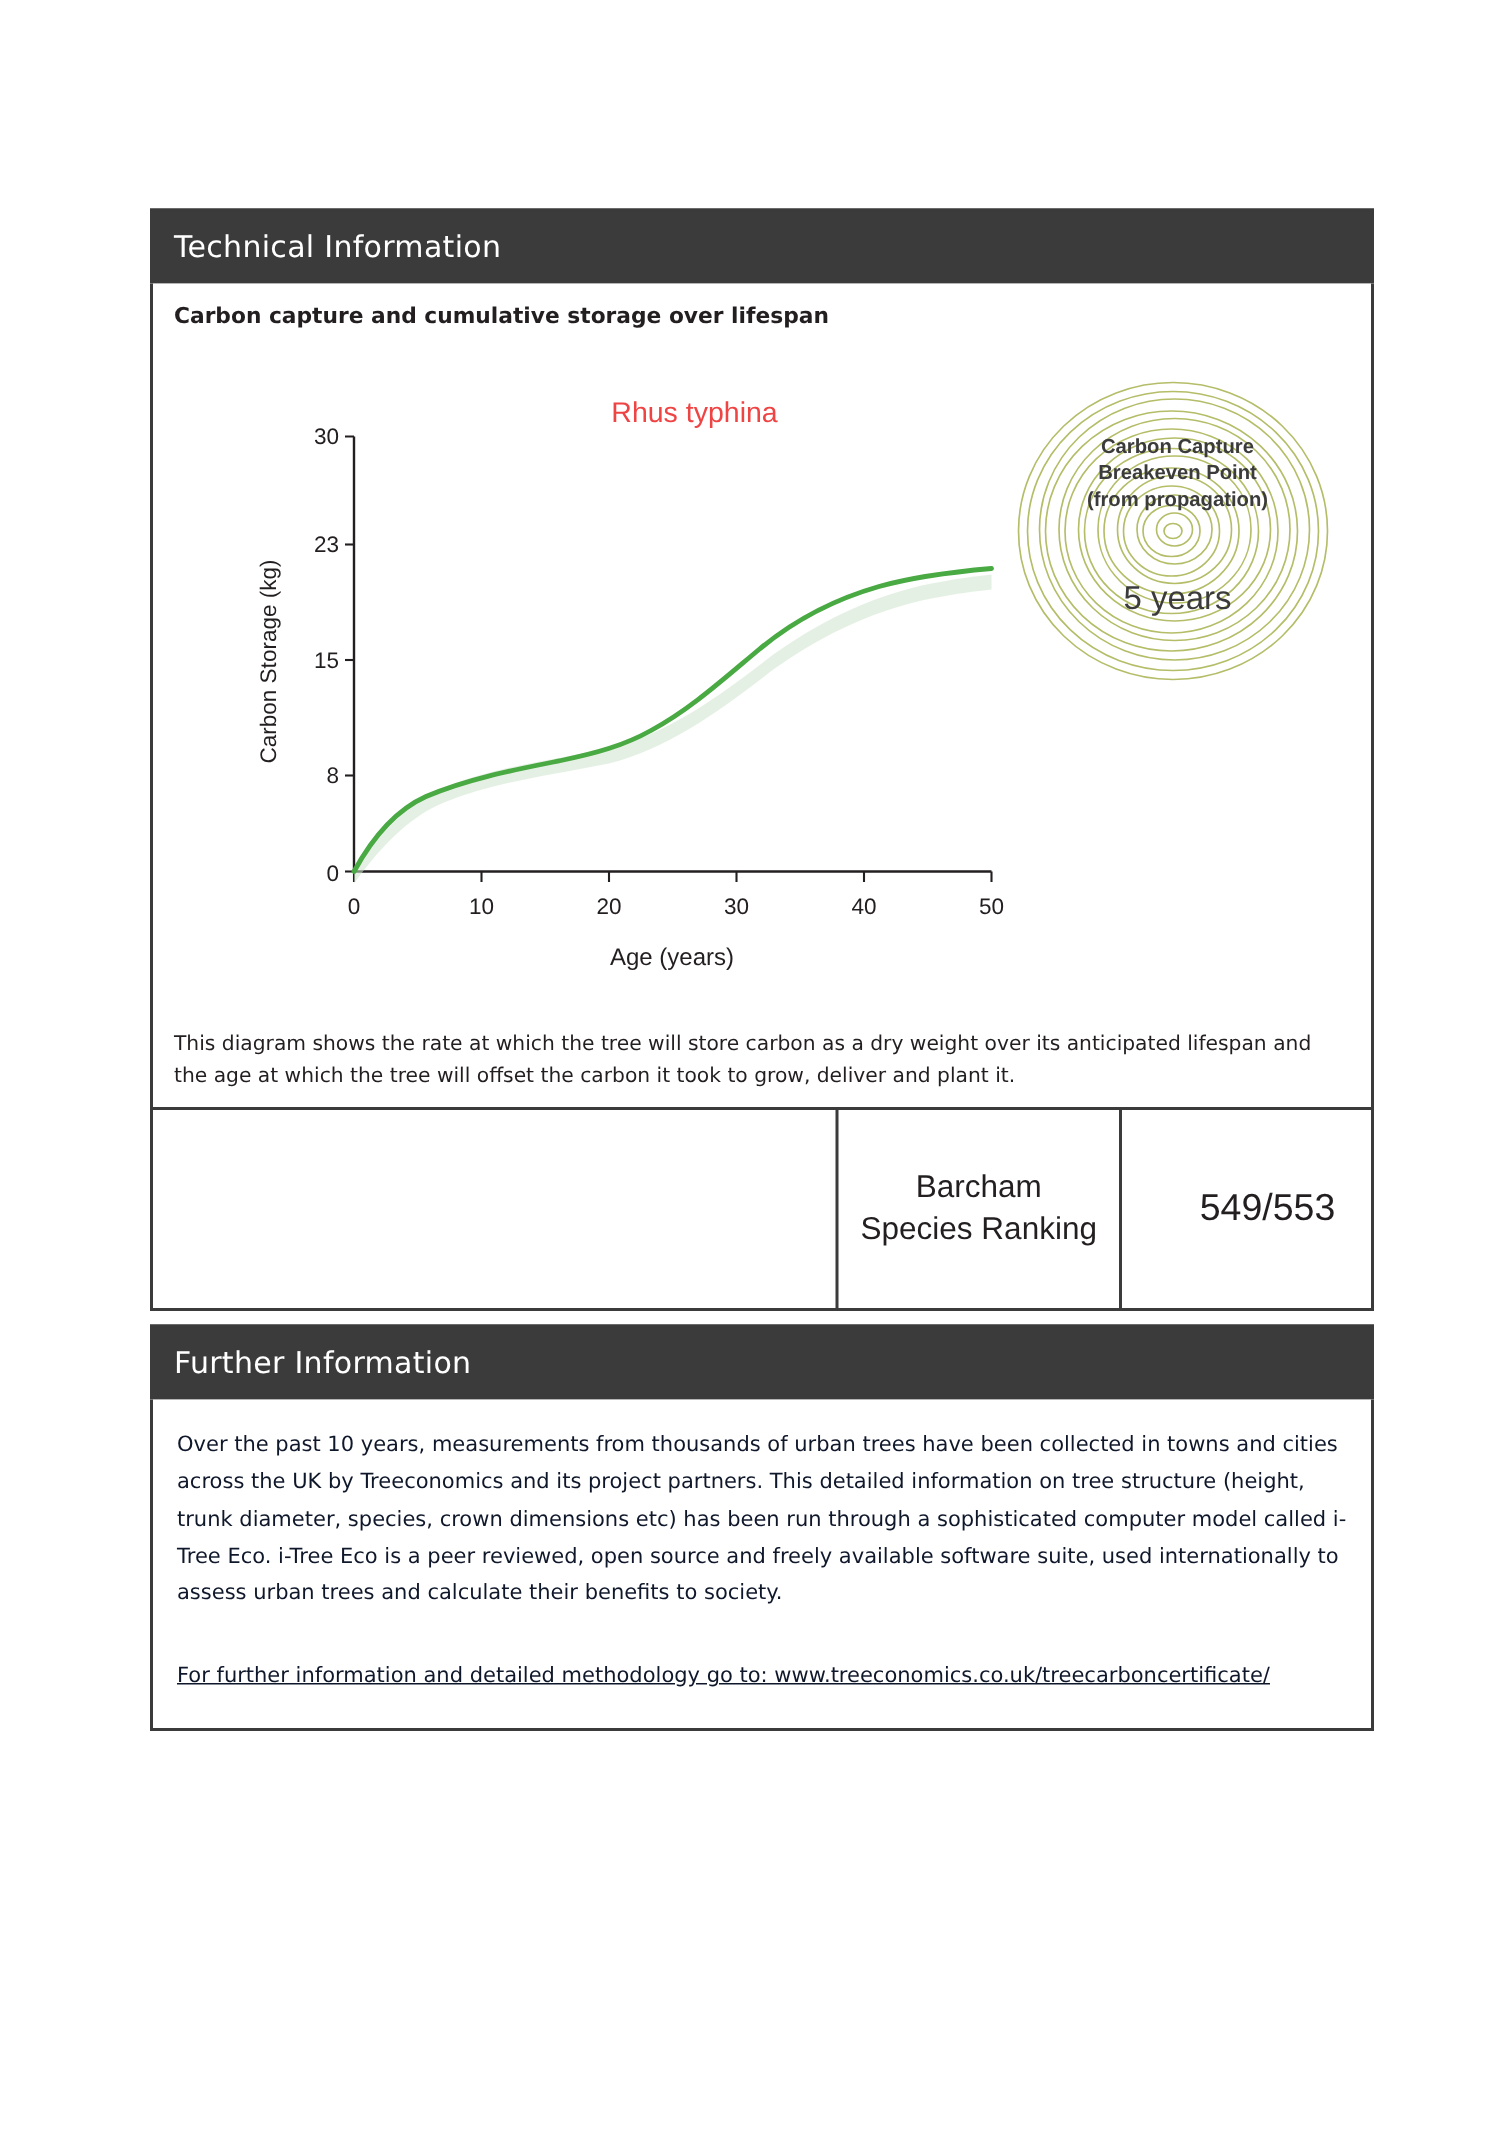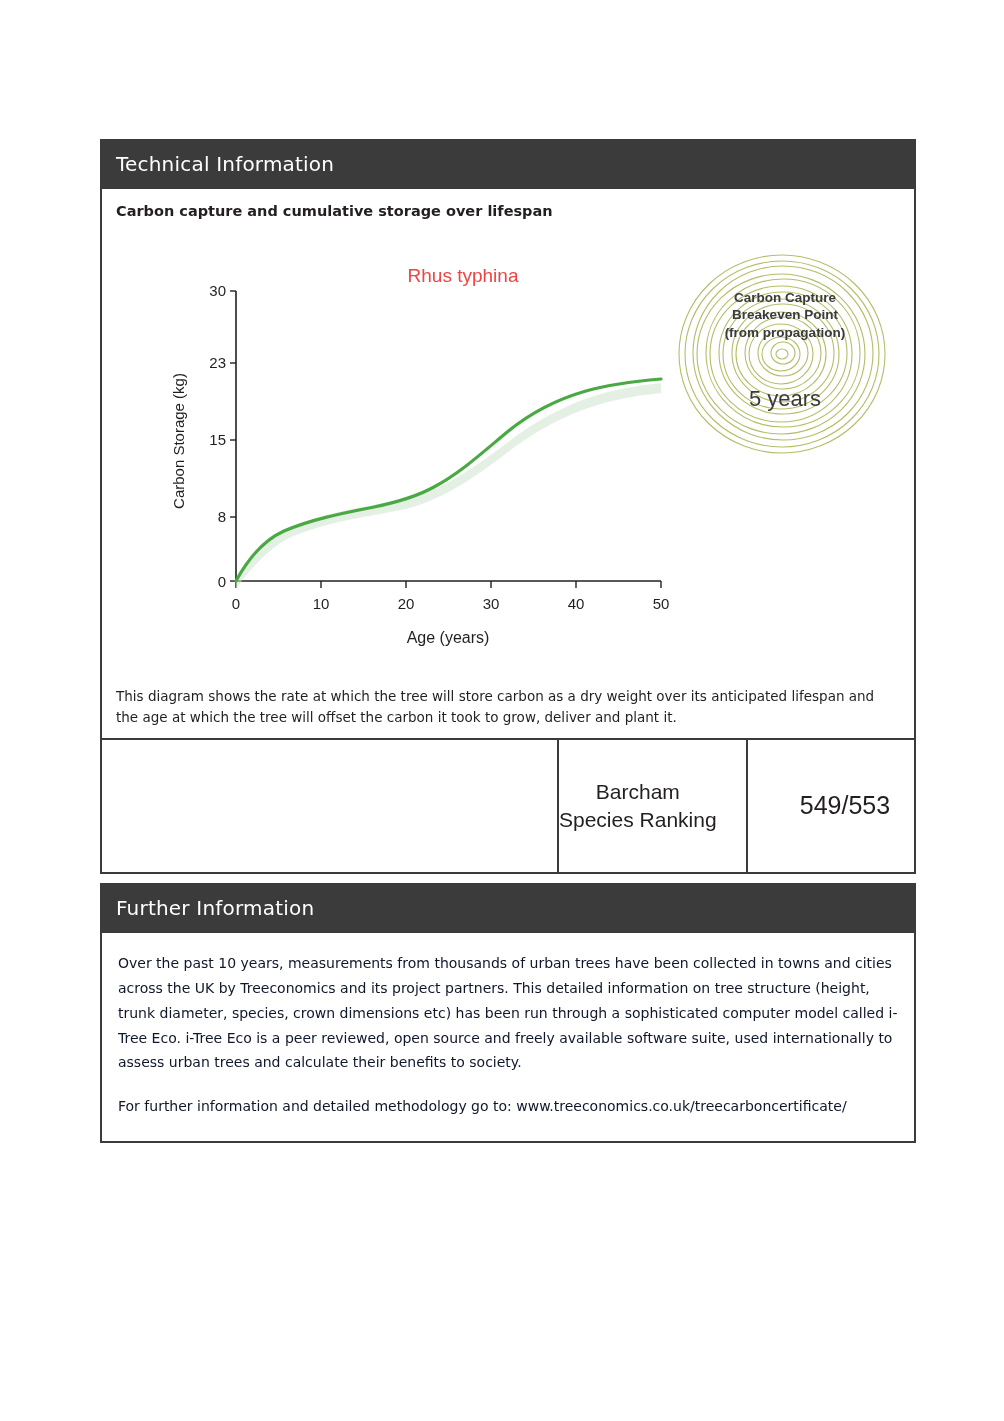--- a/index.html
+++ b/index.html
@@ -115,20 +115,21 @@
     height: 134px;
     background: #fff;
   }
   .rank-blank { flex: 0 0 455px; }
   .rank-label {
     flex: 1 1 auto;
     border-left: 2px solid #3b3b3b;
     border-right: 2px solid #3b3b3b;
     display: flex;
     align-items: center;
+    justify-content: center;
     text-align: center;
     font-family: "Liberation Sans", sans-serif;
     font-size: 21px;
     line-height: 1.35;
     color: #231f20;
   }
   .rank-value {
     flex: 0 0 138px;
     display: flex;
     align-items: center;
@@ -145,21 +146,21 @@
     border: 2px solid #3b3b3b;
     border-top: none;
     box-sizing: border-box;
     background: #fff;
     padding: 18px 16px 22px 16px;
     font-size: 14px;
     line-height: 1.78;
     color: #0f172a;
   }
   .further-body p { margin: 0; }
-  .further-body p + p { margin-top: 19px; }
+  .further-body p + p { margin-top: 30px; text-decoration: underline; }
 </style>
 </head>
 <body>
 
 <div class="page">
 
   <div class="section-bar">Technical Information</div>
 
   <div class="tech-panel">
 

